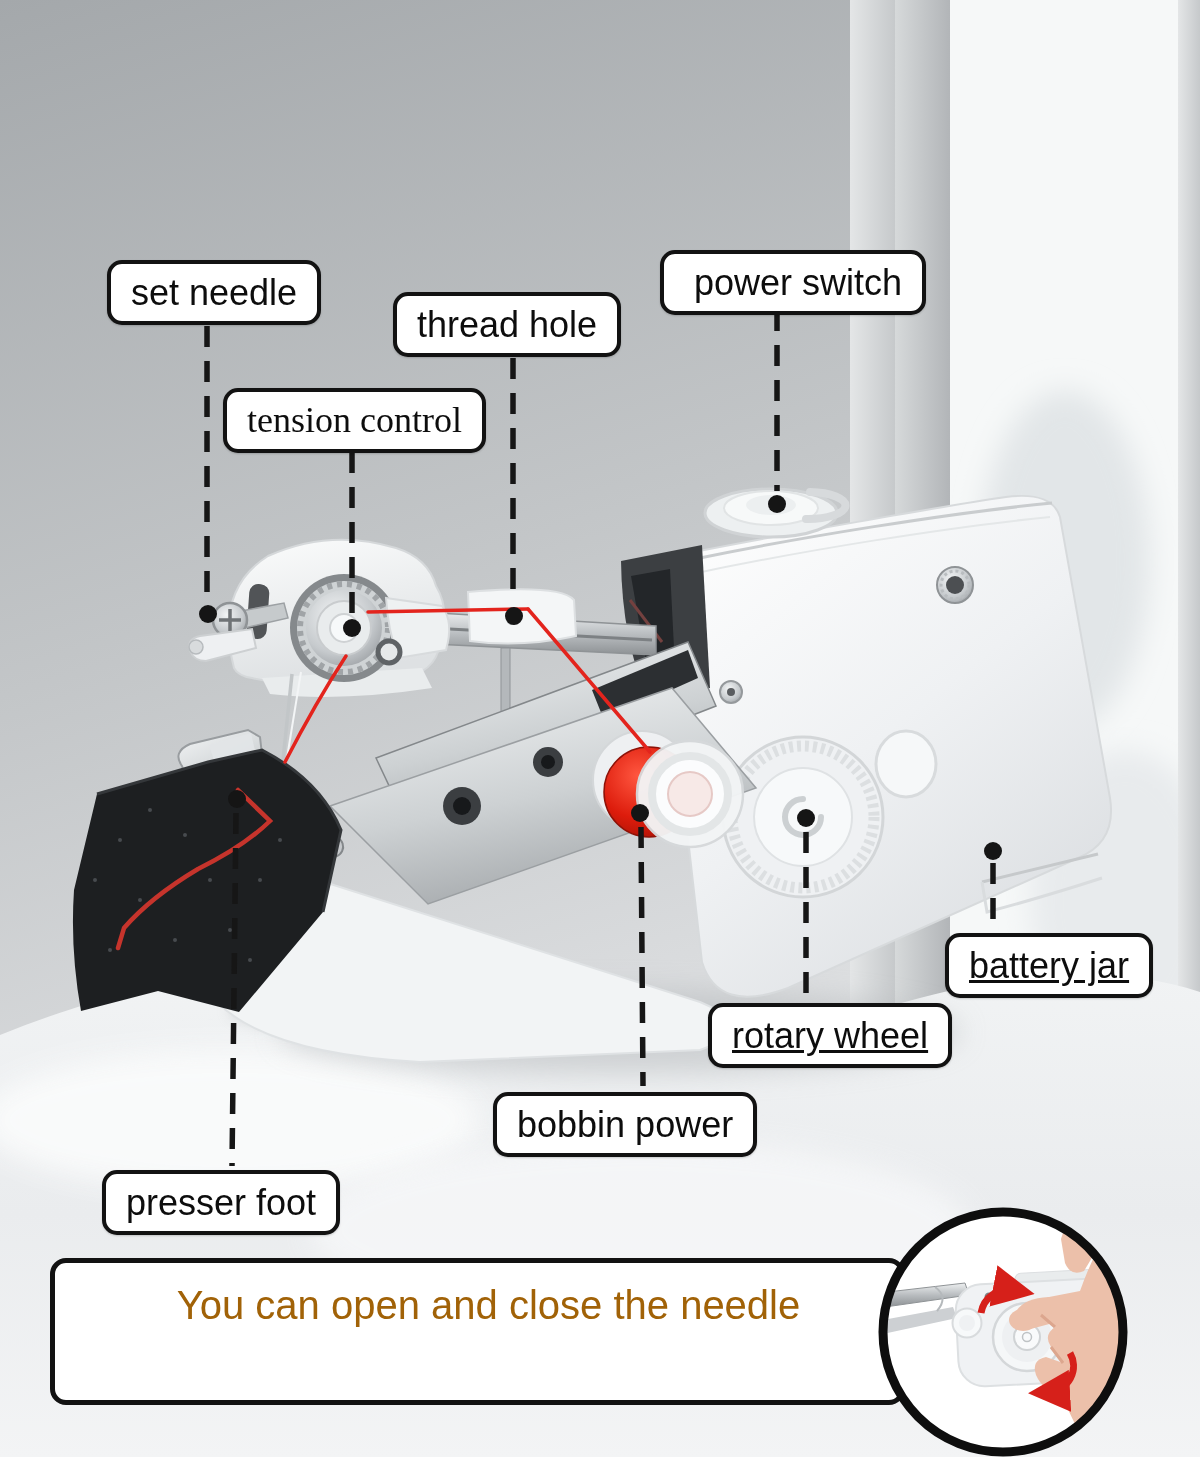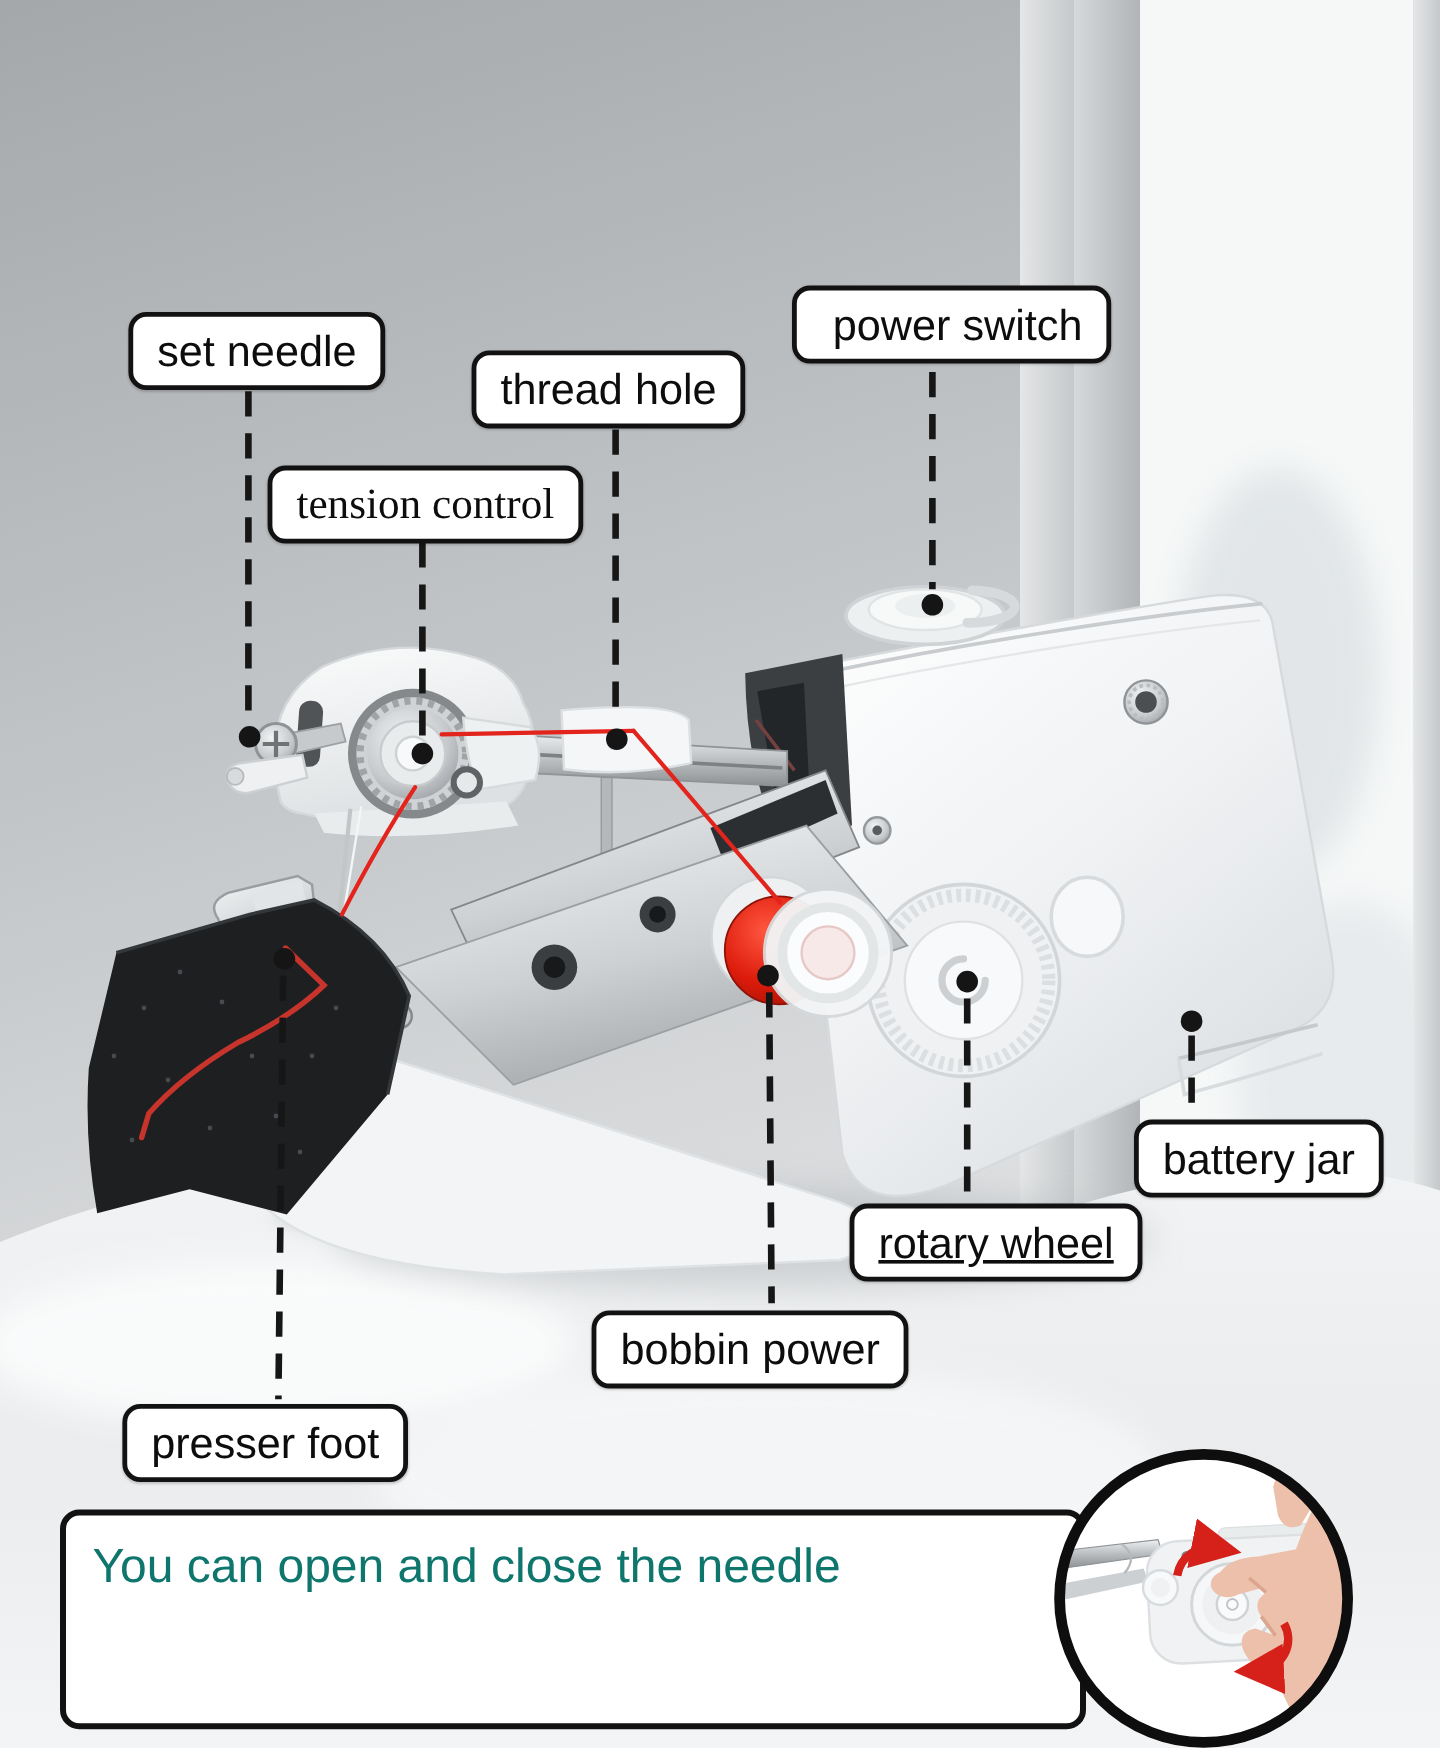--- a/index.html
+++ b/index.html
@@ -11,25 +11,26 @@
   #scene{position:absolute;inset:0;z-index:1;}
   .callout{
     position:absolute;z-index:4;
     background:#ffffff;color:#0d0d0d;
     border:4px solid #121212;border-radius:15px;
     font-size:36px;line-height:1.2;font-weight:500;
     padding:7px 20px;white-space:nowrap;
     box-shadow:0 1px 2px rgba(0,0,0,.18);
   }
   #note-box{
-    position:absolute;left:50px;top:1258px;width:855px;height:183px;z-index:2;
+    position:absolute;left:50px;top:1258px;width:855px;height:147px;z-index:2;
     background:#ffffff;border:5px solid #121212;border-radius:16px;
-    box-sizing:border-box;color:#0f766e;
+    box-sizing:border-box;color:#a16207;
     font-size:40px;line-height:1.5;
     padding:12px 0 0 22px;
+    text-align:center;
   }
   #inset{position:absolute;left:865px;top:1195px;width:280px;height:262px;z-index:5;}
 </style>
 </head>
 <body>
 
 <svg id="scene" viewBox="0 0 1200 1457" xmlns="http://www.w3.org/2000/svg">
   <defs>
     <linearGradient id="wall" x1="0" y1="0" x2="0.25" y2="1">
       <stop offset="0" stop-color="#a4a8ab"></stop>
@@ -253,23 +254,23 @@
     <circle cx="777" cy="504" r="9"></circle>
     <circle cx="640" cy="813" r="9"></circle>
     <circle cx="806" cy="818" r="9"></circle>
     <circle cx="993" cy="851" r="9"></circle>
     <circle cx="237" cy="799" r="9"></circle>
   </g>
 </svg>
 
 <div class="callout" style="left:107px;top:260px;"><span>set needle</span></div>
 <div class="callout" style="left:393px;top:292px;"><span>thread hole</span></div>
-<div class="callout" style="left:660px;top:238px;padding-left:30px;"><span>power switch</span></div>
+<div class="callout" style="left:660px;top:250px;padding-left:30px;"><span>power switch</span></div>
 <div class="callout" style="left:223px;top:388px;font-family:Liberation Serif, serif;"><span>tension control</span></div>
-<div class="callout" style="left:945px;top:933px;"><span>battery jar</span></div>
+<div class="callout" style="left:945px;top:933px;text-decoration:underline;"><span>battery jar</span></div>
 <div class="callout" style="left:708px;top:1003px;text-decoration:underline;"><span>rotary wheel</span></div>
 <div class="callout" style="left:493px;top:1092px;"><span>bobbin power</span></div>
 <div class="callout" style="left:102px;top:1170px;"><span>presser foot</span></div>
 
 <div id="note-box">
   <div>You can open and close the needle</div>
 </div>
 
 <svg id="inset" viewBox="0 0 280 262" xmlns="http://www.w3.org/2000/svg">
   <defs>

